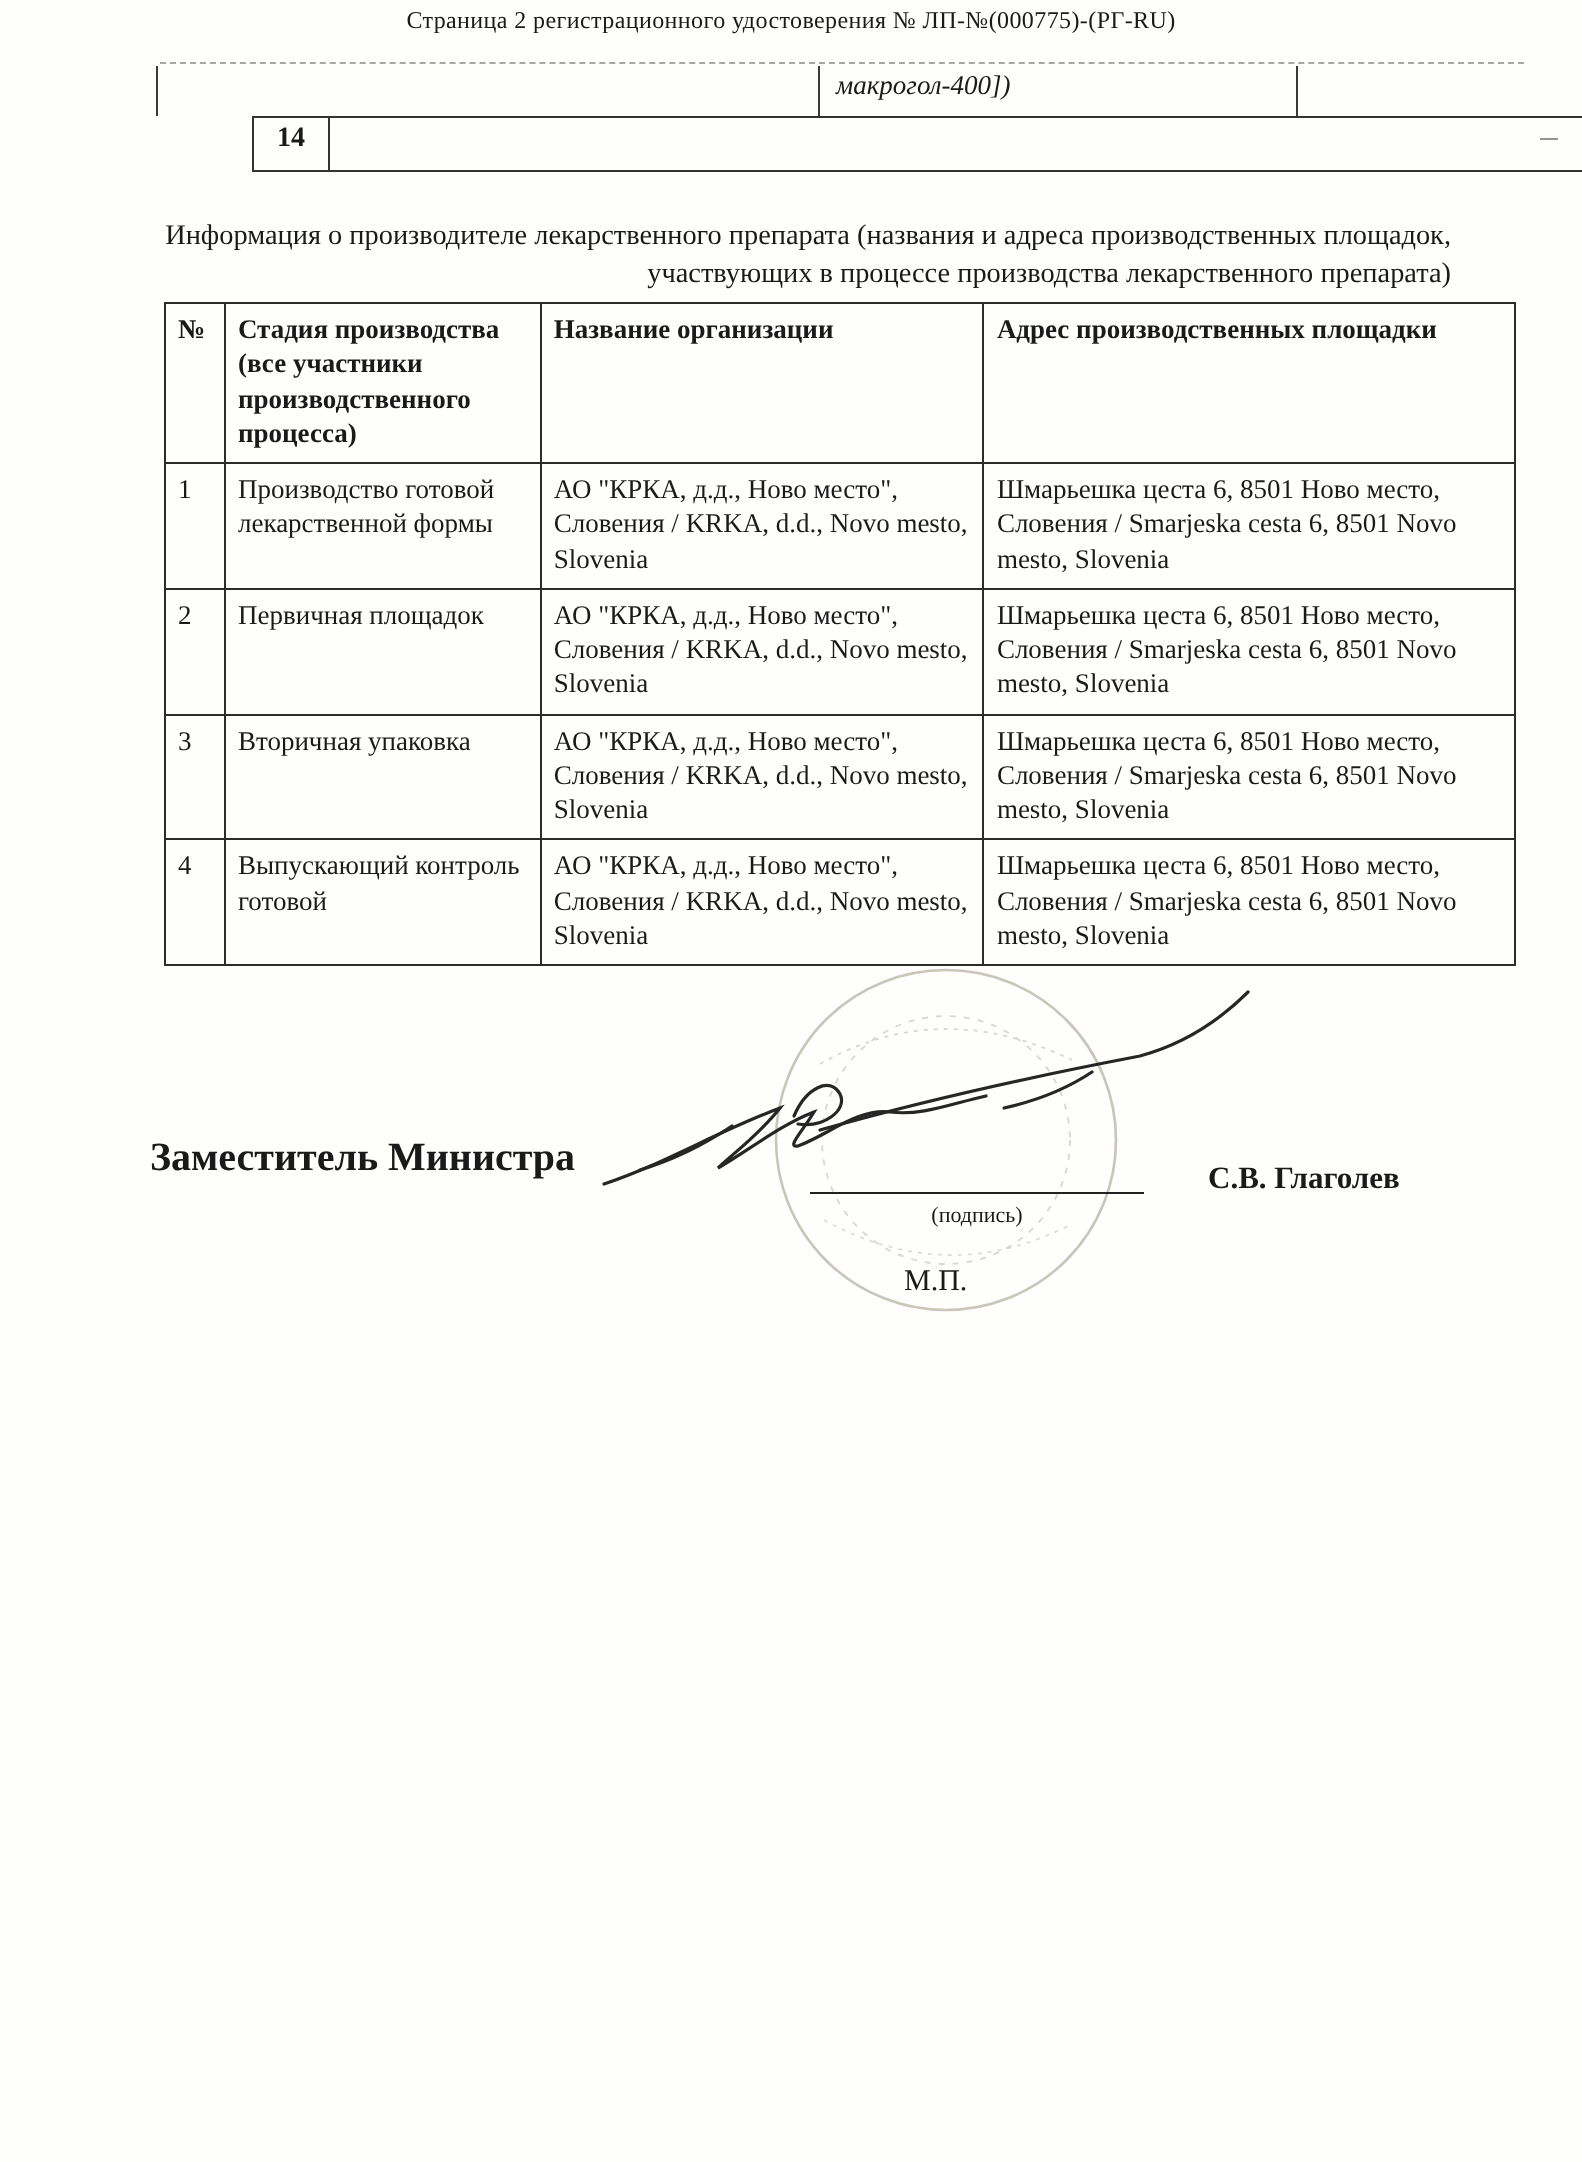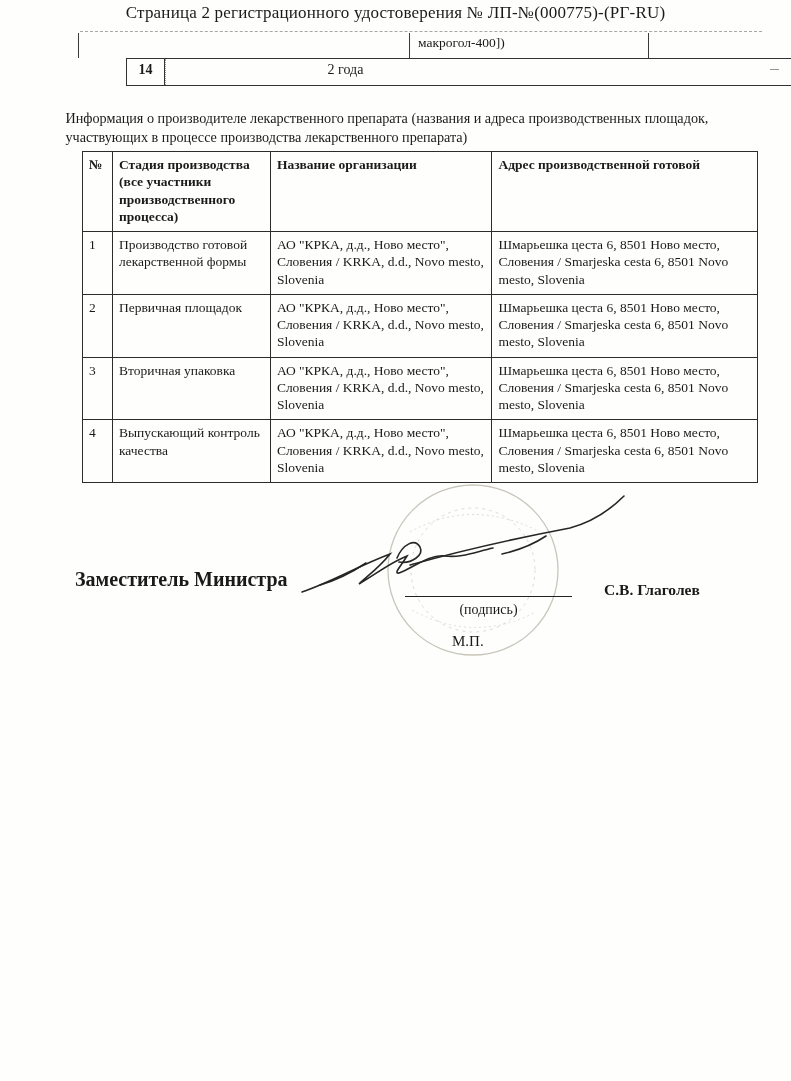--- a/index.html
+++ b/index.html
@@ -13,21 +13,21 @@
     font-family: "Liberation Serif", "DejaVu Serif", serif;
     color: #1a1a1a;
     overflow: hidden;
   }
   .doc-title {
     position: absolute;
     top: 3px;
     left: 0;
     width: 100%;
     text-align: center;
-    font-size: 17px;
+    font-size: 12px;
     letter-spacing: 0.2px;
   }
   
   .torn-dashes {
     position: absolute;
     left: 80px;
     top: 31px;
     width: 682px;
     border-top: 1.5px dashed #8a8a8a;
     opacity: 0.75;
@@ -42,20 +42,21 @@
   }
   .fragment-row {
     position: absolute;
     left: 78px;
     top: 33px;
     width: 571px;
     height: 25px;
     border-left: 1.5px solid #3a3a3a;
     border-right: 1.5px solid #3a3a3a;
     display: flex;
+    font-style: italic;
   }
   .fragment-row .cell-left { width: 330px; }
   .fragment-row .cell-right {
     flex: 1;
     border-left: 1.5px solid #3a3a3a;
     padding: 2px 0 0 8px;
     font-size: 13.5px;
   }
   .row14 {
     position: absolute;
@@ -86,21 +87,21 @@
     text-align: center;
     padding-top: 3px;
     border-left: 1px dotted #9a9a9a;
   }
   .intro-text {
     position: absolute;
     top: 109px;
     left: 50%;
     transform: translateX(-50%);
     width: 660px;
-    text-align: left;
+    text-align: right;
     font-size: 14.2px;
     line-height: 1.35;
   }
   table.producer {
     position: absolute;
     left: 82px;
     top: 151px;
     width: 676px;
     border-collapse: collapse;
     font-size: 13.5px;
@@ -150,21 +151,21 @@
     top: 581px;
     font-weight: bold;
     font-size: 15.5px;
   }
   .sig-caption {
     position: absolute;
     left: 405px;
     top: 602px;
     width: 167px;
     text-align: center;
-    font-size: 14px;
+    font-size: 11px;
   }
   .stamp-caption {
     position: absolute;
     left: 452px;
     top: 633px;
     font-size: 15px;
     text-align: center;
   }
 </style>
 </head>
@@ -177,32 +178,31 @@
   <div class="torn-dashes"></div>
   <div class="margin-dash"></div>
 
   <div class="fragment-row">
     <div class="cell-left"></div>
     <div class="cell-right">макрогол-400])</div>
   </div>
 
   <div class="row14">
     <div class="num">14</div>
-    <div class="value">2 года</div>
   </div>
 
   <div class="intro-text">Информация о производителе лекарственного препарата (названия и адреса производственных площадок, участвующих в процессе производства лекарственного препарата)</div>
 
   <table class="producer">
     <thead>
       <tr>
         <th class="col-num">№</th>
         <th class="col-stage">Стадия производства (все участники производственного процесса)</th>
         <th class="col-org">Название организации</th>
-        <th class="col-addr">Адрес производственной готовой</th>
+        <th class="col-addr">Адрес производственных площадки</th>
       </tr>
     </thead>
     <tbody>
       <tr>
         <td class="num-cell">1</td>
         <td>Производство готовой лекарственной формы</td>
         <td>АО "КРКА, д.д., Ново место", Словения / KRKA, d.d., Novo mesto, Slovenia</td>
         <td>Шмарьешка цеста 6, 8501 Ново место, Словения / Smarjeska cesta 6, 8501 Novo mesto, Slovenia</td>
       </tr>
       <tr>
@@ -212,21 +212,21 @@
         <td>Шмарьешка цеста 6, 8501 Ново место, Словения / Smarjeska cesta 6, 8501 Novo mesto, Slovenia</td>
       </tr>
       <tr>
         <td class="num-cell">3</td>
         <td>Вторичная упаковка</td>
         <td>АО "КРКА, д.д., Ново место", Словения / KRKA, d.d., Novo mesto, Slovenia</td>
         <td>Шмарьешка цеста 6, 8501 Ново место, Словения / Smarjeska cesta 6, 8501 Novo mesto, Slovenia</td>
       </tr>
       <tr>
         <td class="num-cell">4</td>
-        <td>Выпускающий контроль качества</td>
+        <td>Выпускающий контроль готовой</td>
         <td>АО "КРКА, д.д., Ново место", Словения / KRKA, d.d., Novo mesto, Slovenia</td>
         <td>Шмарьешка цеста 6, 8501 Ново место, Словения / Smarjeska cesta 6, 8501 Novo mesto, Slovenia</td>
       </tr>
     </tbody>
   </table>
 
   <svg class="sig-svg" viewBox="0 0 420 220" aria-hidden="true">
 
     <g stroke="#938e79" fill="none" opacity="0.5">
       <circle cx="213" cy="108" r="85" stroke-width="1.3"></circle>

